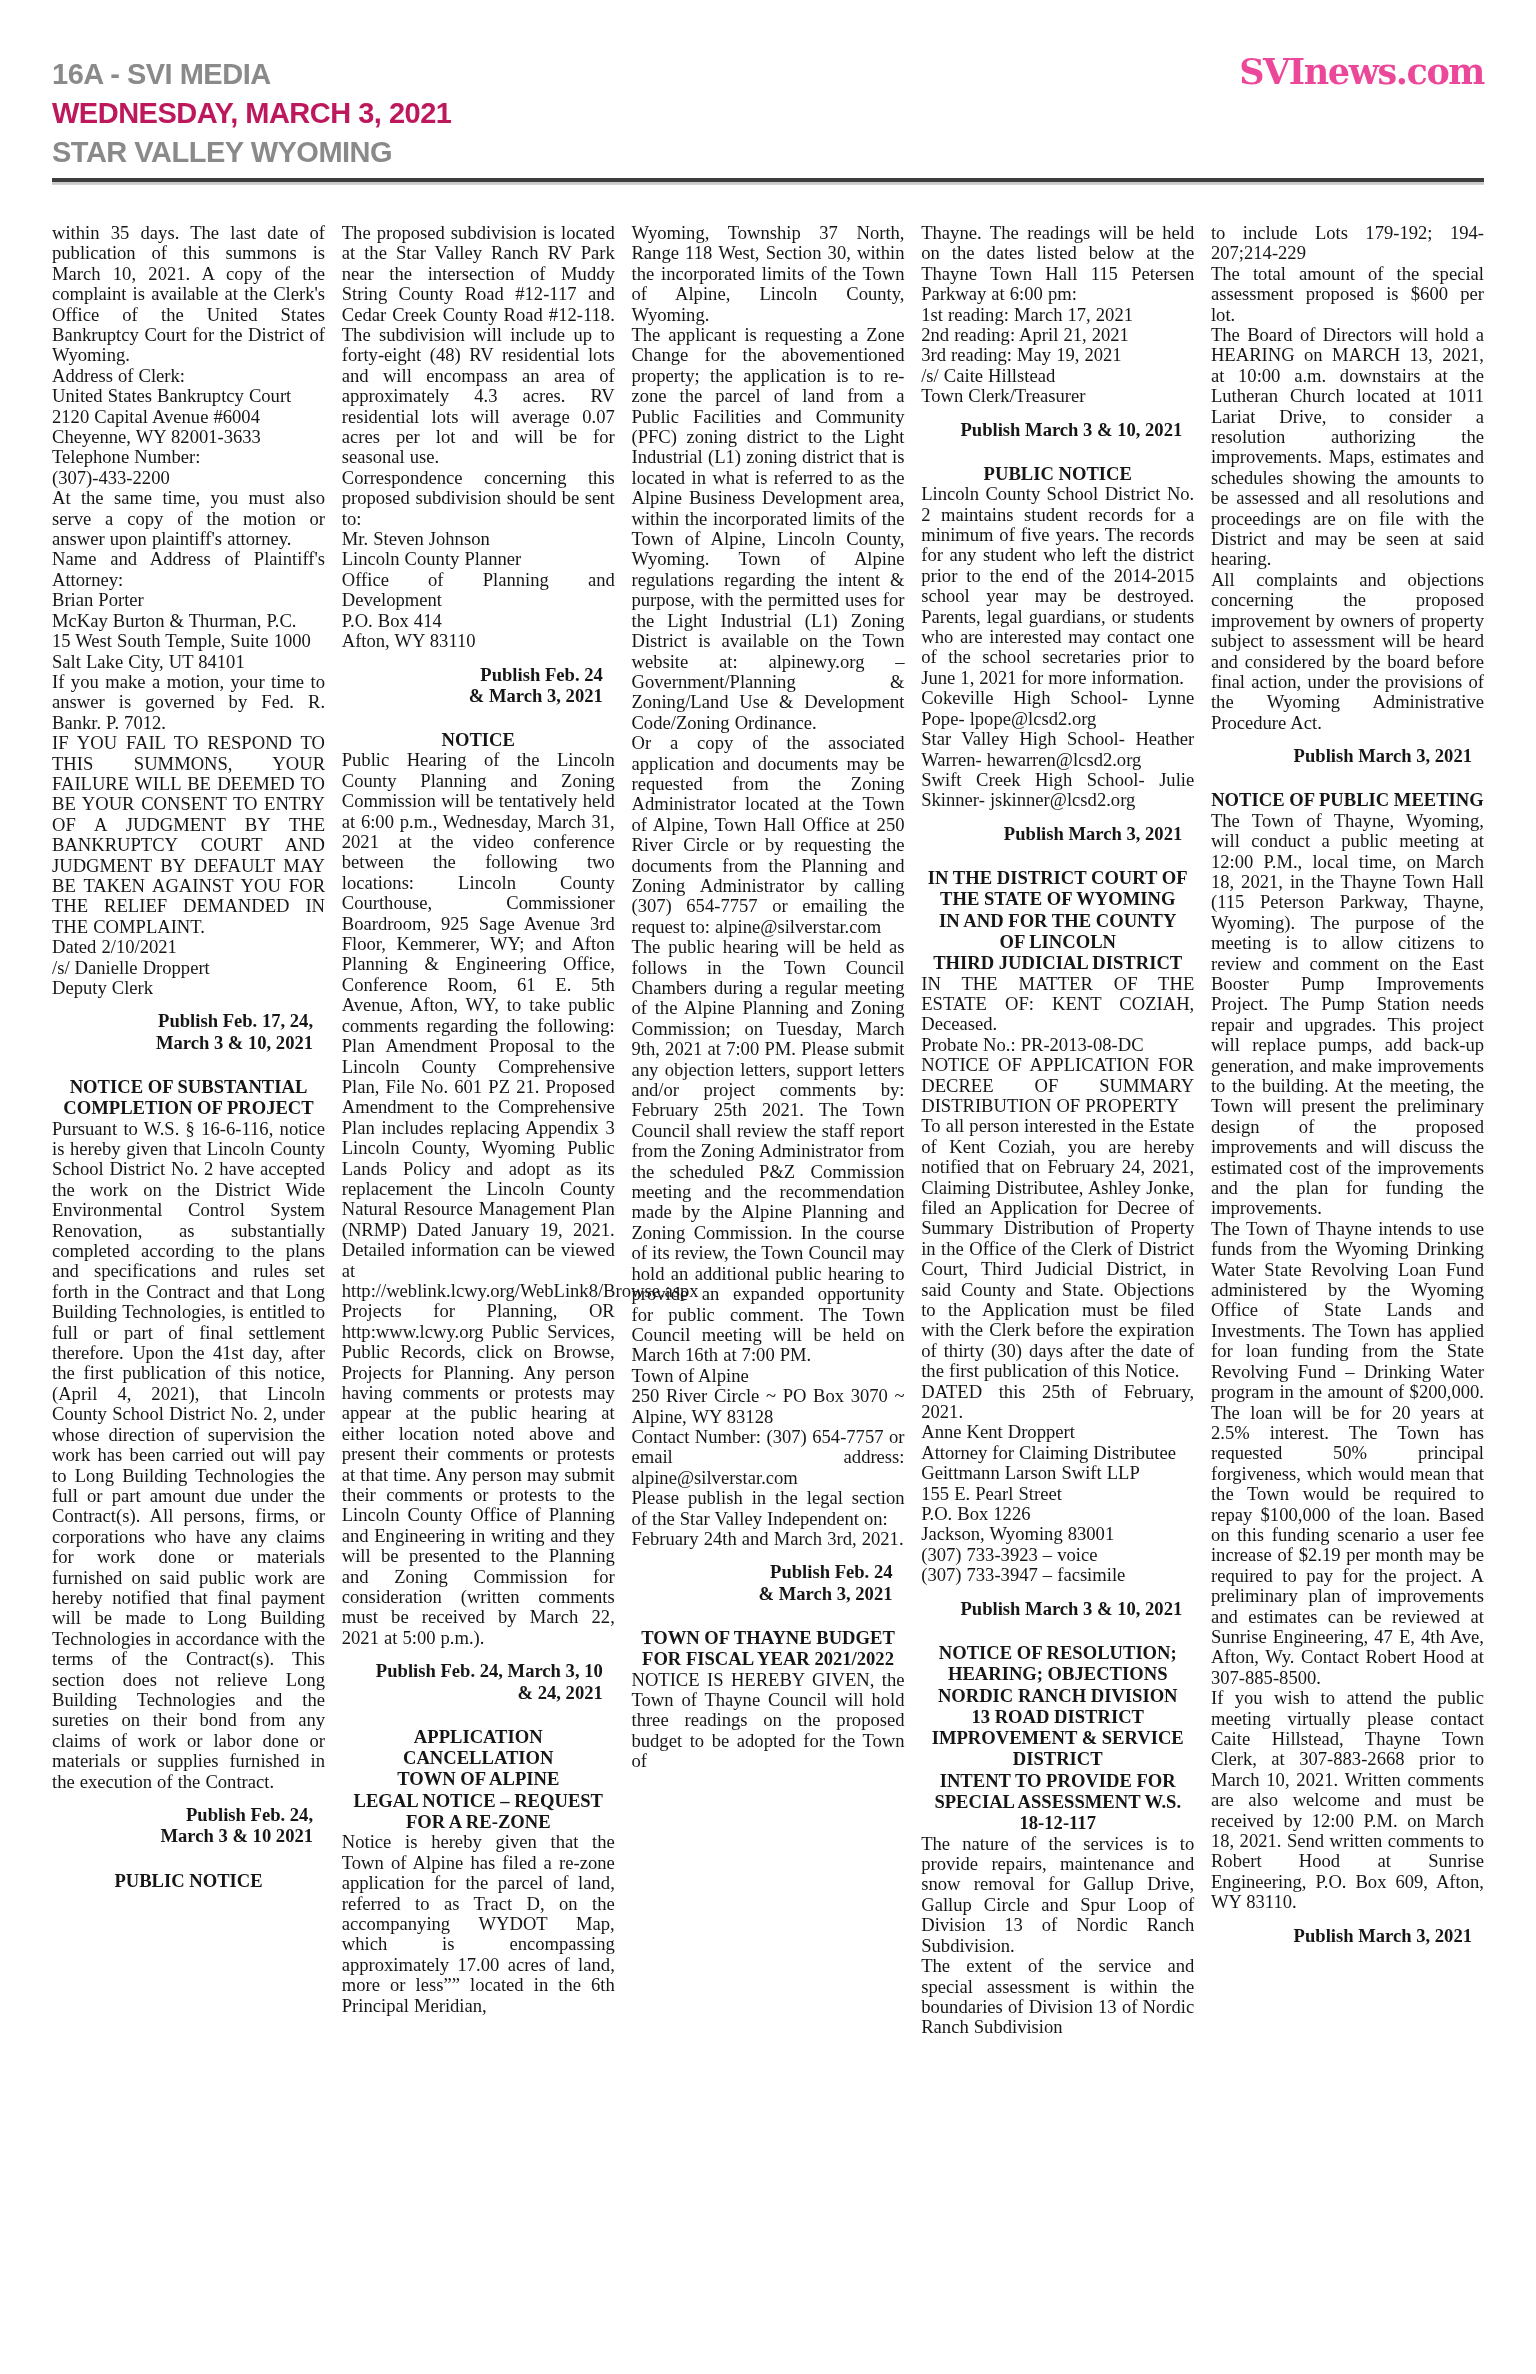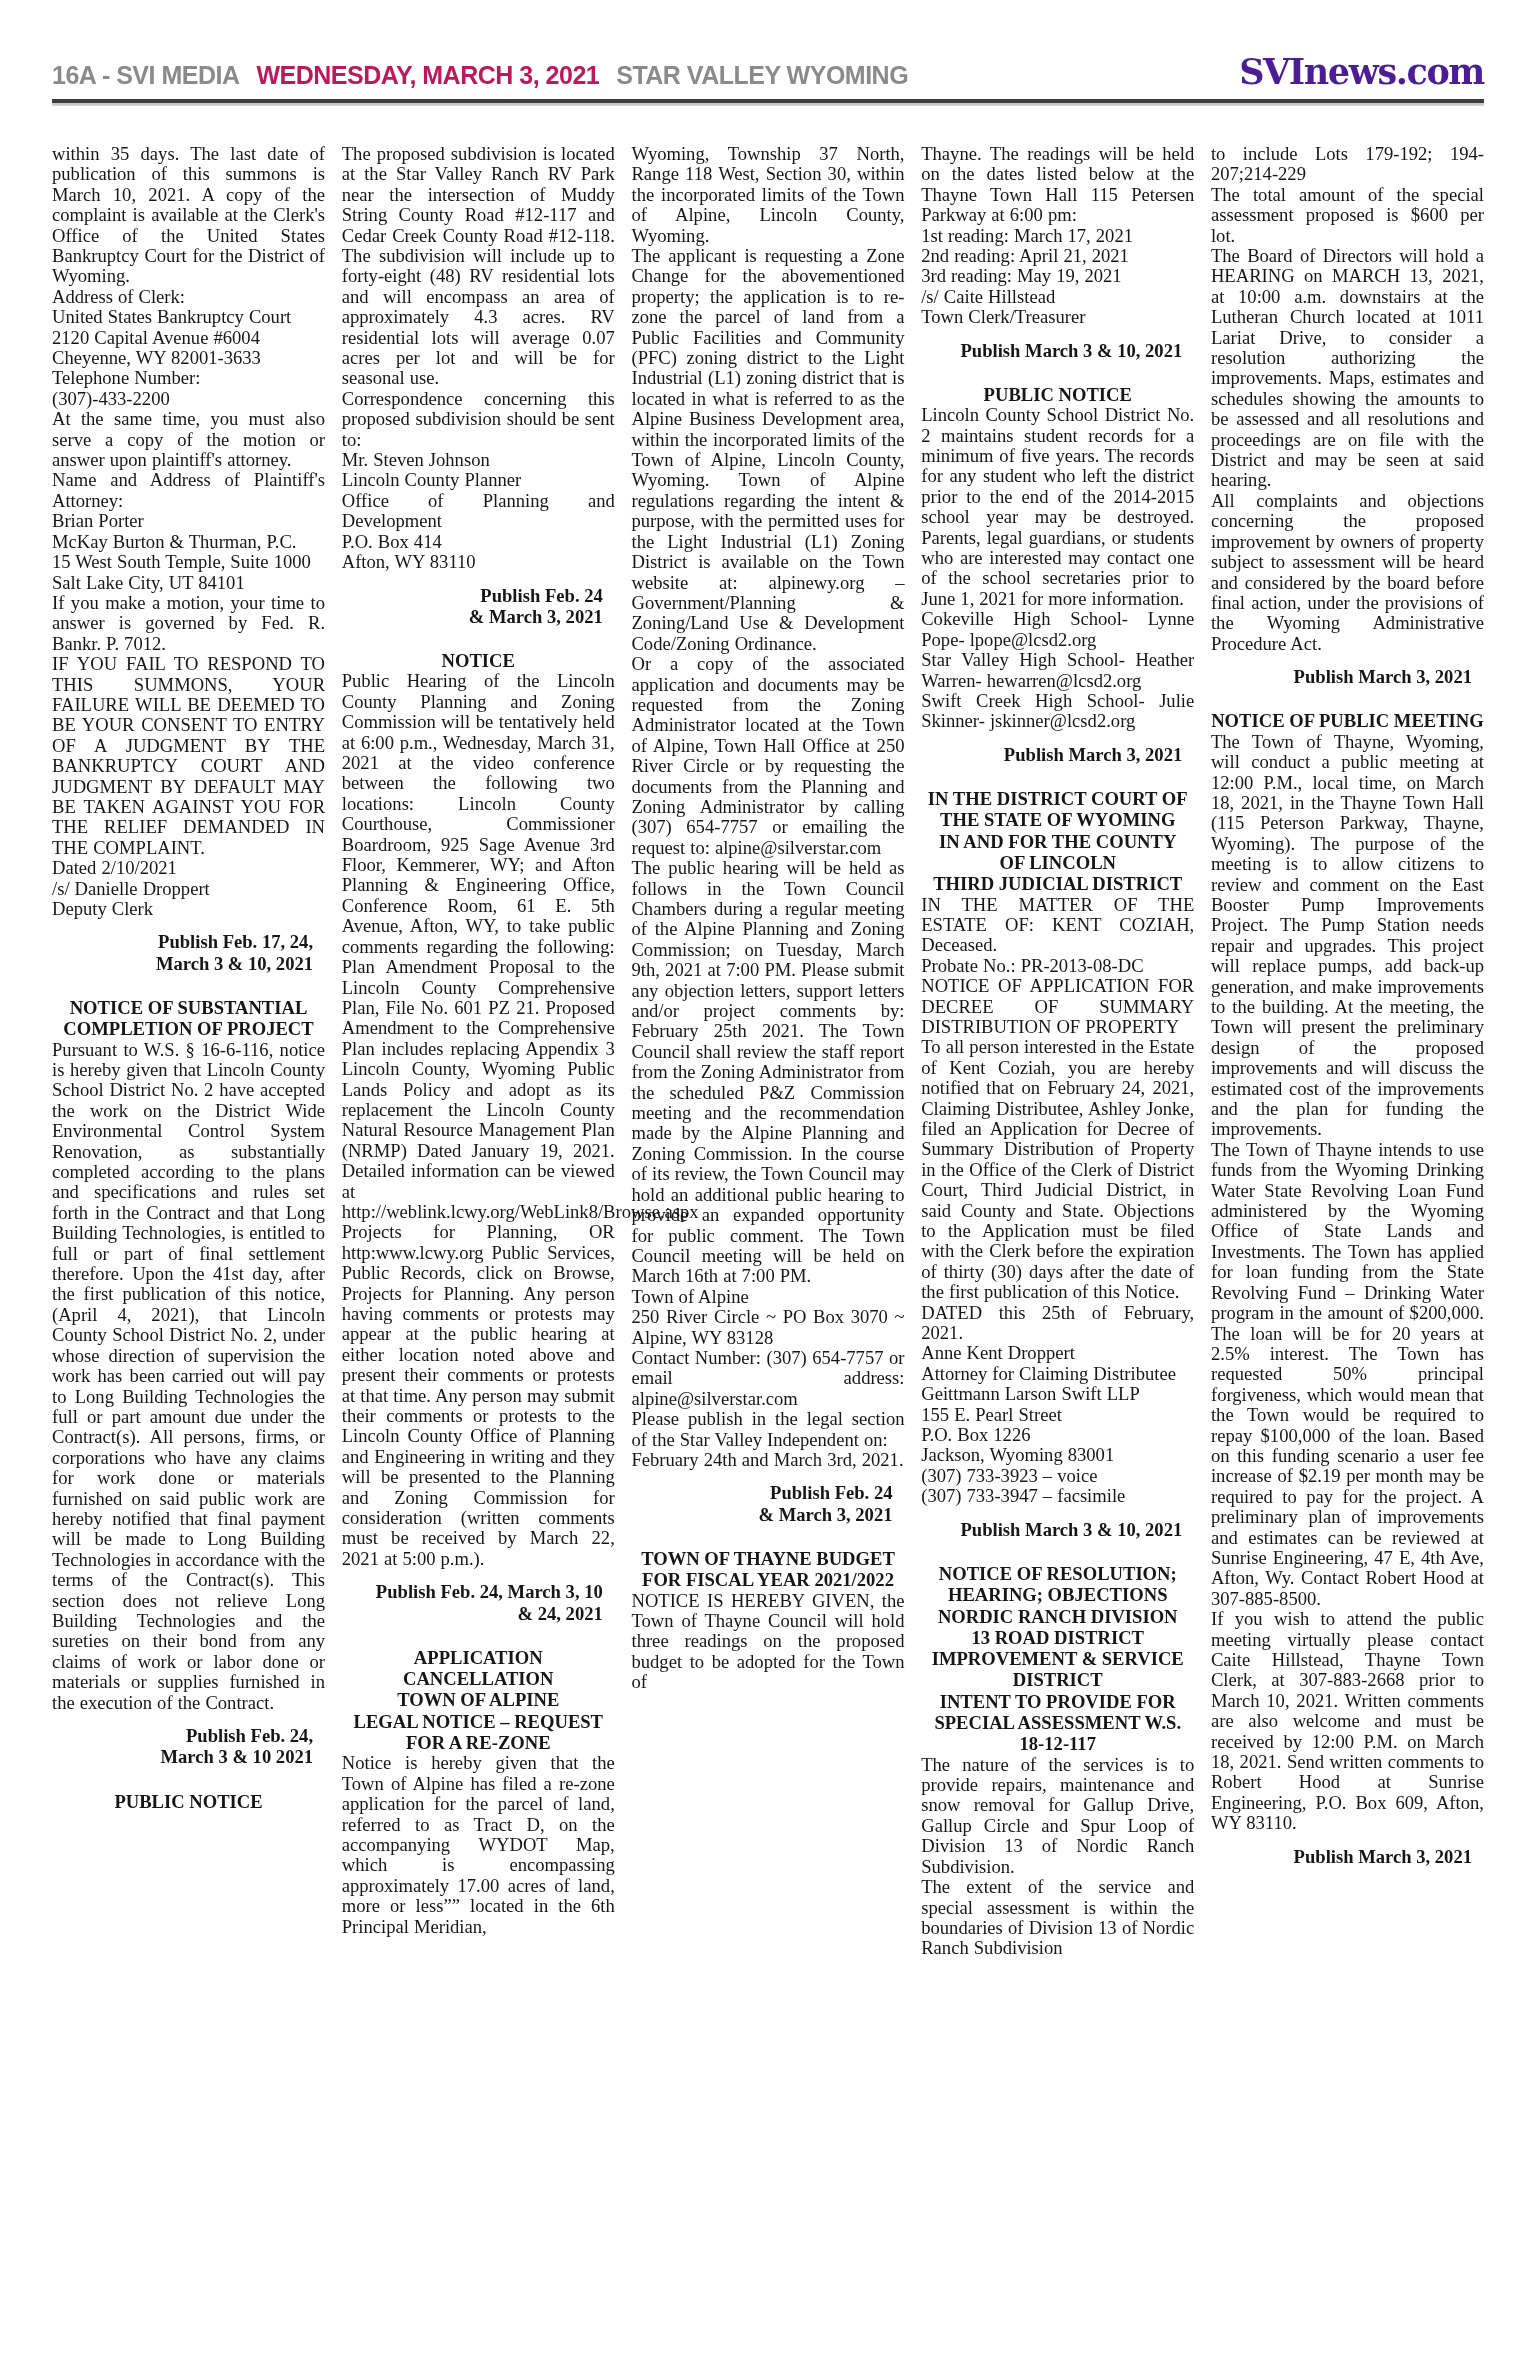--- a/index.html
+++ b/index.html
@@ -5,27 +5,27 @@
   html,body{margin:0;padding:0;}
   body{
     width:1536px;height:2375px;overflow:hidden;
     background:#ffffff;color:#161616;
     font-family:"Liberation Serif",serif;
   }
   .page{box-sizing:border-box;width:1536px;height:2375px;padding:54px 52px 18.6px 52px;}
   .page-header{display:flex;justify-content:space-between;align-items:baseline;}
   .header-left{
     font-family:"Liberation Sans",sans-serif;font-weight:bold;
-    font-size:25px;letter-spacing:-0.5px;color:#8a8a8a;
-    display:flex;gap:17px;align-items:baseline;white-space:nowrap;
+    font-size:29px;letter-spacing:-0.5px;color:#8a8a8a;
+    display:flex;gap:6px;align-items:baseline;white-space:nowrap;flex-direction:column;
   }
   .header-left .date{color:#be185d;}
   .site-logo{
     font-family:"DejaVu Serif",serif;font-weight:bold;
-    font-size:35px;letter-spacing:-1.4px;color:#4c1d95;line-height:1;
+    font-size:35px;letter-spacing:-1.4px;color:#ec4899;line-height:1;
   }
   .header-rule{height:3.7px;background:#3d3d3d;margin-top:9.3px;box-shadow:0 2.8px 0 #c9c9c9;}
   .columns{display:flex;gap:16.7px;margin-top:41px;}
   .col{flex:1 1 0;min-width:0;}
   .body{
     text-align:justify;font-size:18.6px;line-height:20.4px;
     word-spacing:0.4px;margin:0;
   }
   .heading{
     font-weight:bold;text-align:center;font-size:18.6px;line-height:21.3px;

